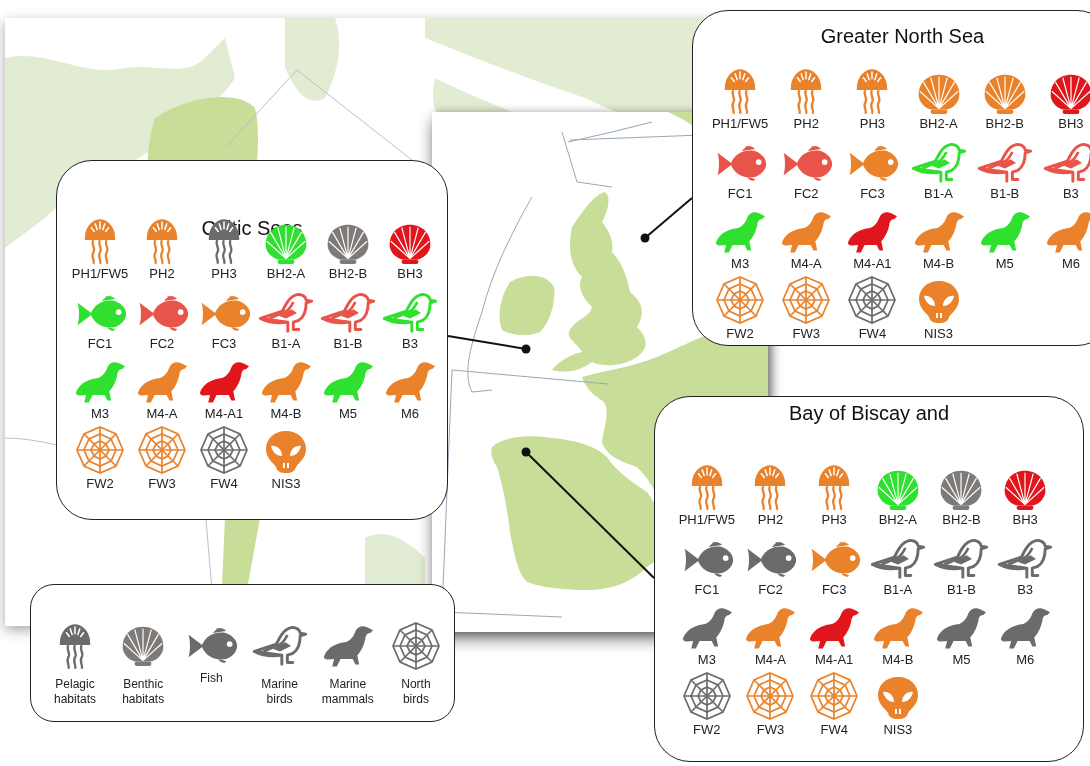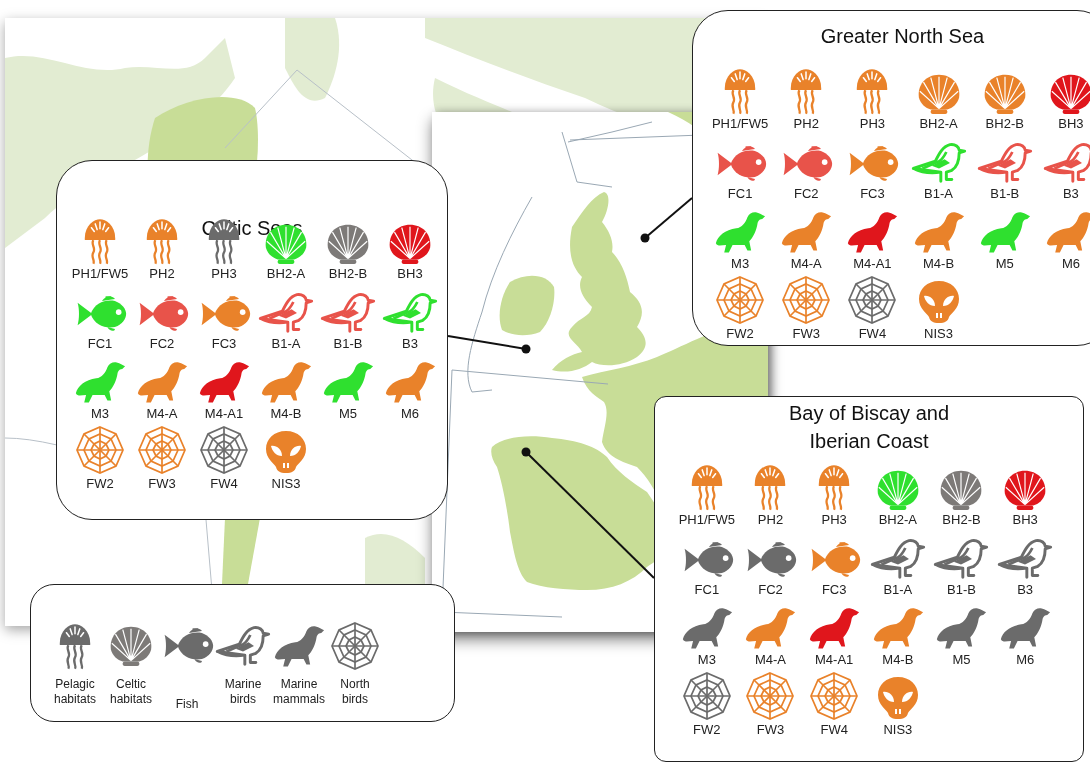--- a/index.html
+++ b/index.html
@@ -8,21 +8,21 @@
   .inset{position:absolute;left:432px;top:112px;width:336px;height:520px;background:#ffffff;box-shadow:0 8px 14px rgba(0,0,0,0.45), 4px 0 8px rgba(0,0,0,0.25);overflow:hidden;}
   svg.map{position:absolute;left:0;top:0;}
   .panel{position:absolute;background:#ffffff;border:1.6px solid #222;border-radius:36px;box-sizing:border-box;}
   .panel-title{position:absolute;left:0;right:0;text-align:center;font-size:20px;color:#111;line-height:26px;}
   .grid{position:absolute;display:grid;grid-template-columns:repeat(6,1fr);}
   .cell{display:flex;flex-direction:column;align-items:center;justify-content:flex-start;}
   .cell svg{display:block;}
   .cell .lbl{font-size:13px;color:#222;margin-top:1px;white-space:nowrap;line-height:15px;}
   .legend{position:absolute;left:30px;top:584px;width:425px;height:138px;background:#fff;border:1.6px solid #222;border-radius:24px;box-sizing:border-box;}
   .legend-title{position:absolute;top:8px;left:0;right:0;text-align:center;font-size:15px;}
-  .legend-row{position:absolute;left:16px;right:10px;top:36px;display:flex;}
+  .legend-row{position:absolute;left:16px;right:10px;top:36px;display:flex;justify-content:space-between;}
   .legend-item{display:flex;flex-direction:column;align-items:center;width:56px;}
   .legend-item .lbl{font-size:12px;line-height:15px;text-align:center;margin-top:6px;}
   .connector{position:absolute;}
 </style>
 </head>
 <body>
 
 <svg width="0" height="0" style="position:absolute">
   <defs>
     <symbol id="ic-jellyfish" viewBox="0 0 40 50">
@@ -478,23 +478,22 @@
         <div style="height: 50px; display: flex; align-items: flex-end;">
           <svg width="44" height="46" style="color: rgb(233, 130, 42);">
             <use href="#ic-alien"></use>
           </svg>
         </div>
         <div class="lbl">NIS3</div>
       </div>
     </div>
 </div>
 
-<div class="panel" style="left:654px;top:396px;width:430px;height:366px;border-radius:12px;">
+<div class="panel" style="left:654px;top:396px;width:430px;height:366px;">
   <div class="panel-title" style="top:3px;">Bay of Biscay and</div>
-  <div class="panel-title" style="top:31px;">Iberian Coast</div>
   <div class="grid" style="left:20px;right:26px;top:64px;row-gap:4px;">
       <div class="cell">
         <div style="height: 50px; display: flex; align-items: flex-end;">
           <svg width="38" height="48" style="color: rgb(233, 130, 42);">
             <use href="#ic-jellyfish"></use>
           </svg>
         </div>
         <div class="lbl">PH1/FW5</div>
       </div>
       <div class="cell">
@@ -681,31 +680,31 @@
           <div>habitats</div>
         </div>
       </div>
       <div class="legend-item">
         <div style="height: 50px; display: flex; align-items: center;">
           <svg width="46" height="42" style="color: rgb(125, 122, 120);">
             <use href="#ic-shell"></use>
           </svg>
         </div>
         <div class="lbl">
-          <div>Celtic</div>
+          <div>Benthic</div>
           <div>habitats</div>
         </div>
       </div>
       <div class="legend-item">
         <div style="height: 50px; display: flex; align-items: center;">
           <svg width="56" height="42" style="color: rgb(107, 107, 107);">
             <use href="#ic-fish"></use>
           </svg>
         </div>
-        <div class="lbl" style="margin-top: 26px;">
+        <div class="lbl" style="margin-top: 0;">
           <div>Fish</div>
           <div></div>
         </div>
       </div>
       <div class="legend-item">
         <div style="height: 50px; display: flex; align-items: center;">
           <svg width="56" height="44" style="color: rgb(107, 107, 107);">
             <use href="#ic-bird"></use>
           </svg>
         </div>

